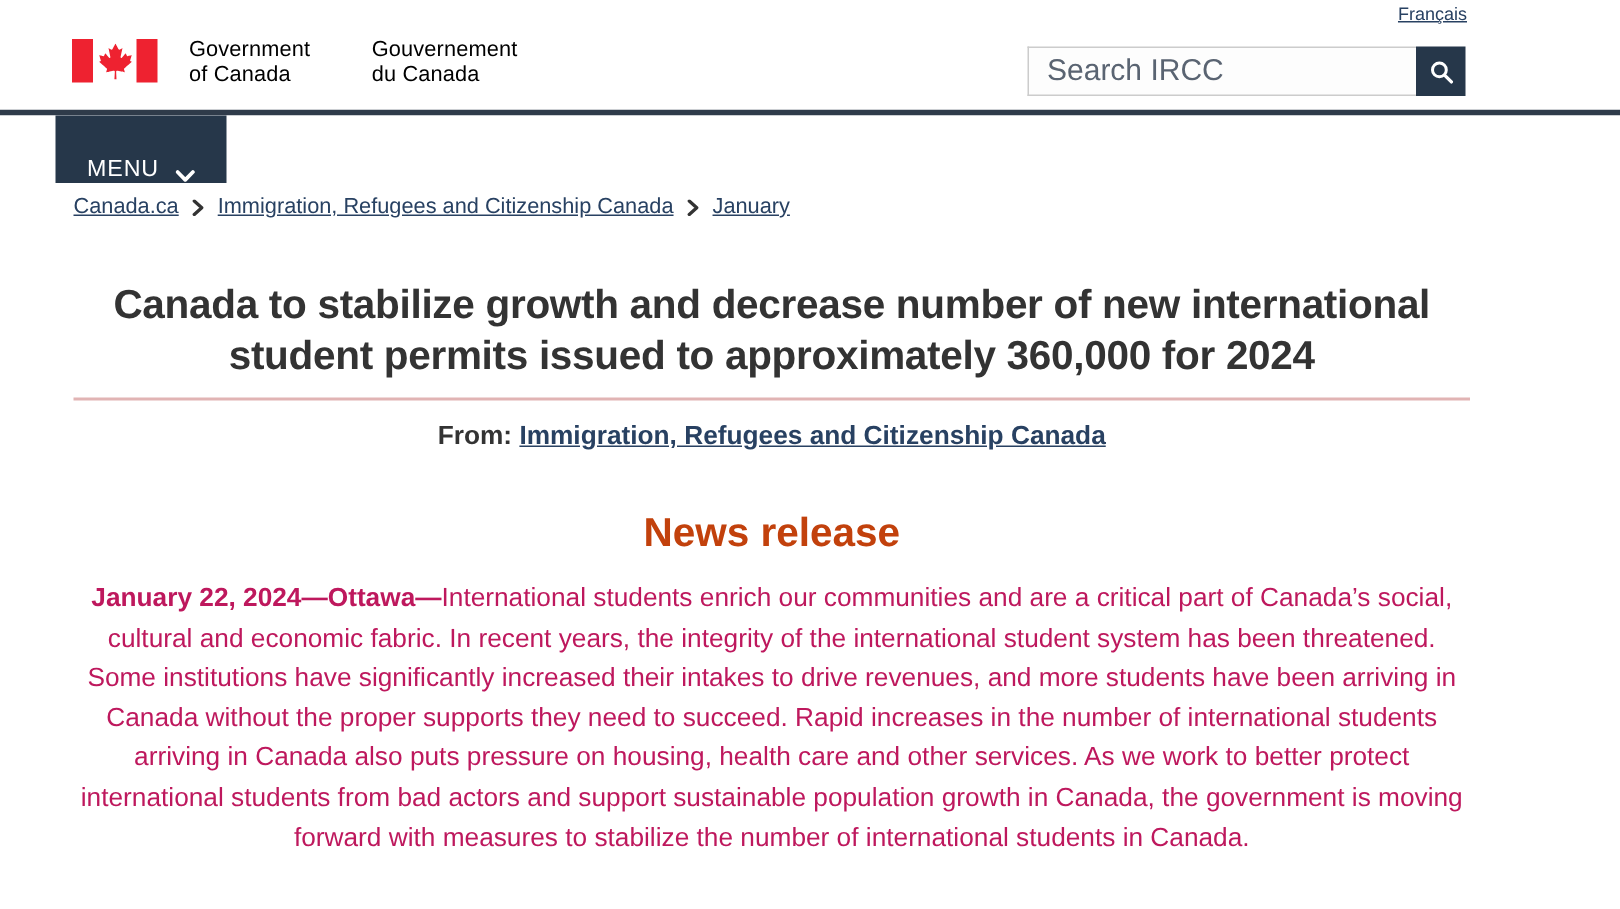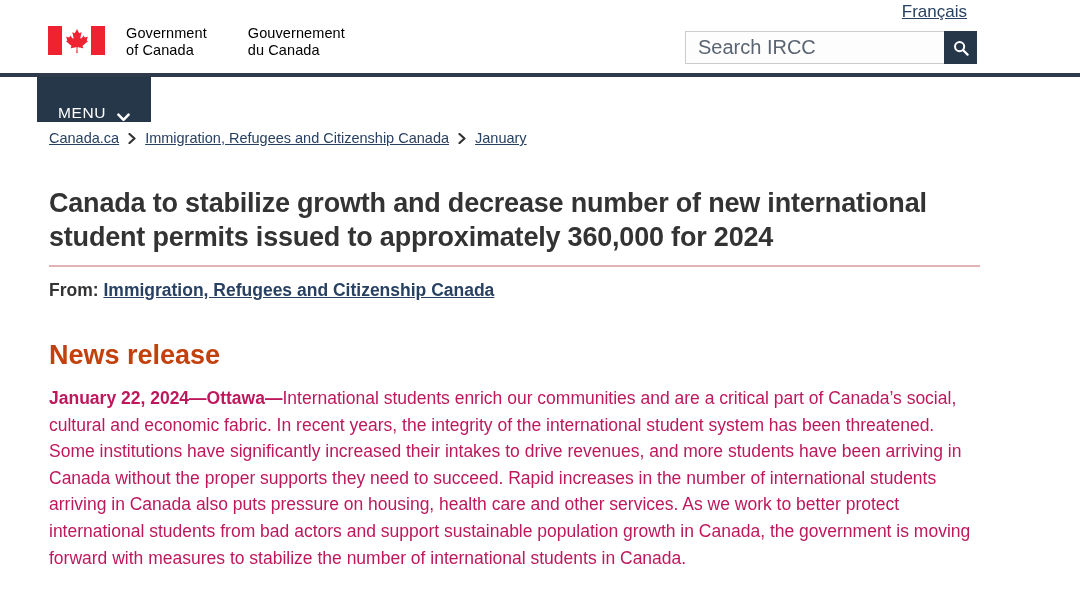--- a/index.html
+++ b/index.html
@@ -8,22 +8,22 @@
     width: 1080px; height: 606px;
     position: relative; overflow: hidden;
     font-family: "Liberation Sans", sans-serif;
     color: #333;
   }
 
   
   .site-header { position: relative; height: 73px; background: #fff; }
 
   .lang-toggle {
-    position: absolute; top: 2px; right: 113px;
-    font-size: 17px; color: #284162; text-decoration: underline; cursor: pointer;
+    position: absolute; top: 2px; right: 102px;
+    font-size: 12px; color: #284162; text-decoration: underline; cursor: pointer;
   }
 
   .brand { position: absolute; left: 48px; top: 26px; display: flex; align-items: flex-start; }
   .flag { display: flex; width: 57px; height: 29px; flex: none; }
   .flag .bar { width: 14px; height: 100%; background: #EE2230; }
   .flag .leaf-box { width: 29px; height: 100%; background: #fff; display: flex; align-items: center; justify-content: center; }
   .flag .leaf-box svg { width: 24px; height: 24px; }
   .wordmark { display: flex; margin-left: 21px; margin-top: -1px; }
   .wordmark .col { font-size: 14.5px; line-height: 17px; color: #000; letter-spacing: 0.1px; }
   .wordmark .col + .col { margin-left: 41px; }
@@ -56,21 +56,21 @@
   }
   .menu-btn svg { width: 13px; height: 9px; margin-top: 2px; }
 
   
   .breadcrumb { margin: 8px 0 0 49px; font-size: 14.5px; display: flex; align-items: center; }
   .breadcrumb a { color: #284162; text-decoration: underline; cursor: pointer; }
   .crumb-sep { display: inline-flex; margin: 0 9px; }
   .crumb-sep svg { width: 8px; height: 11px; }
 
   
-  main { margin-left: 49px; width: 931px; }
+  main { margin-left: 49px; width: 931px; text-align: center; }
   h1.page-title {
     margin-top: 41px;
     font-size: 27px; font-weight: 700; line-height: 33.5px;
     letter-spacing: -0.2px; color: #333;
     padding-bottom: 11px; border-bottom: 2px solid #E1B4B4;
   }
   .from-line { margin-top: 13px; font-size: 17.5px; font-weight: 700; color: #333; }
   .from-line a { color: #284162; text-decoration: underline; font-weight: 700; cursor: pointer; }
   h2.section-heading { margin-top: 39px; font-size: 27px; font-weight: 700; color: #c2410c; }
   .news-paragraph { margin-top: 14px; font-size: 17.5px; line-height: 26.6px; color: #be185d; }

